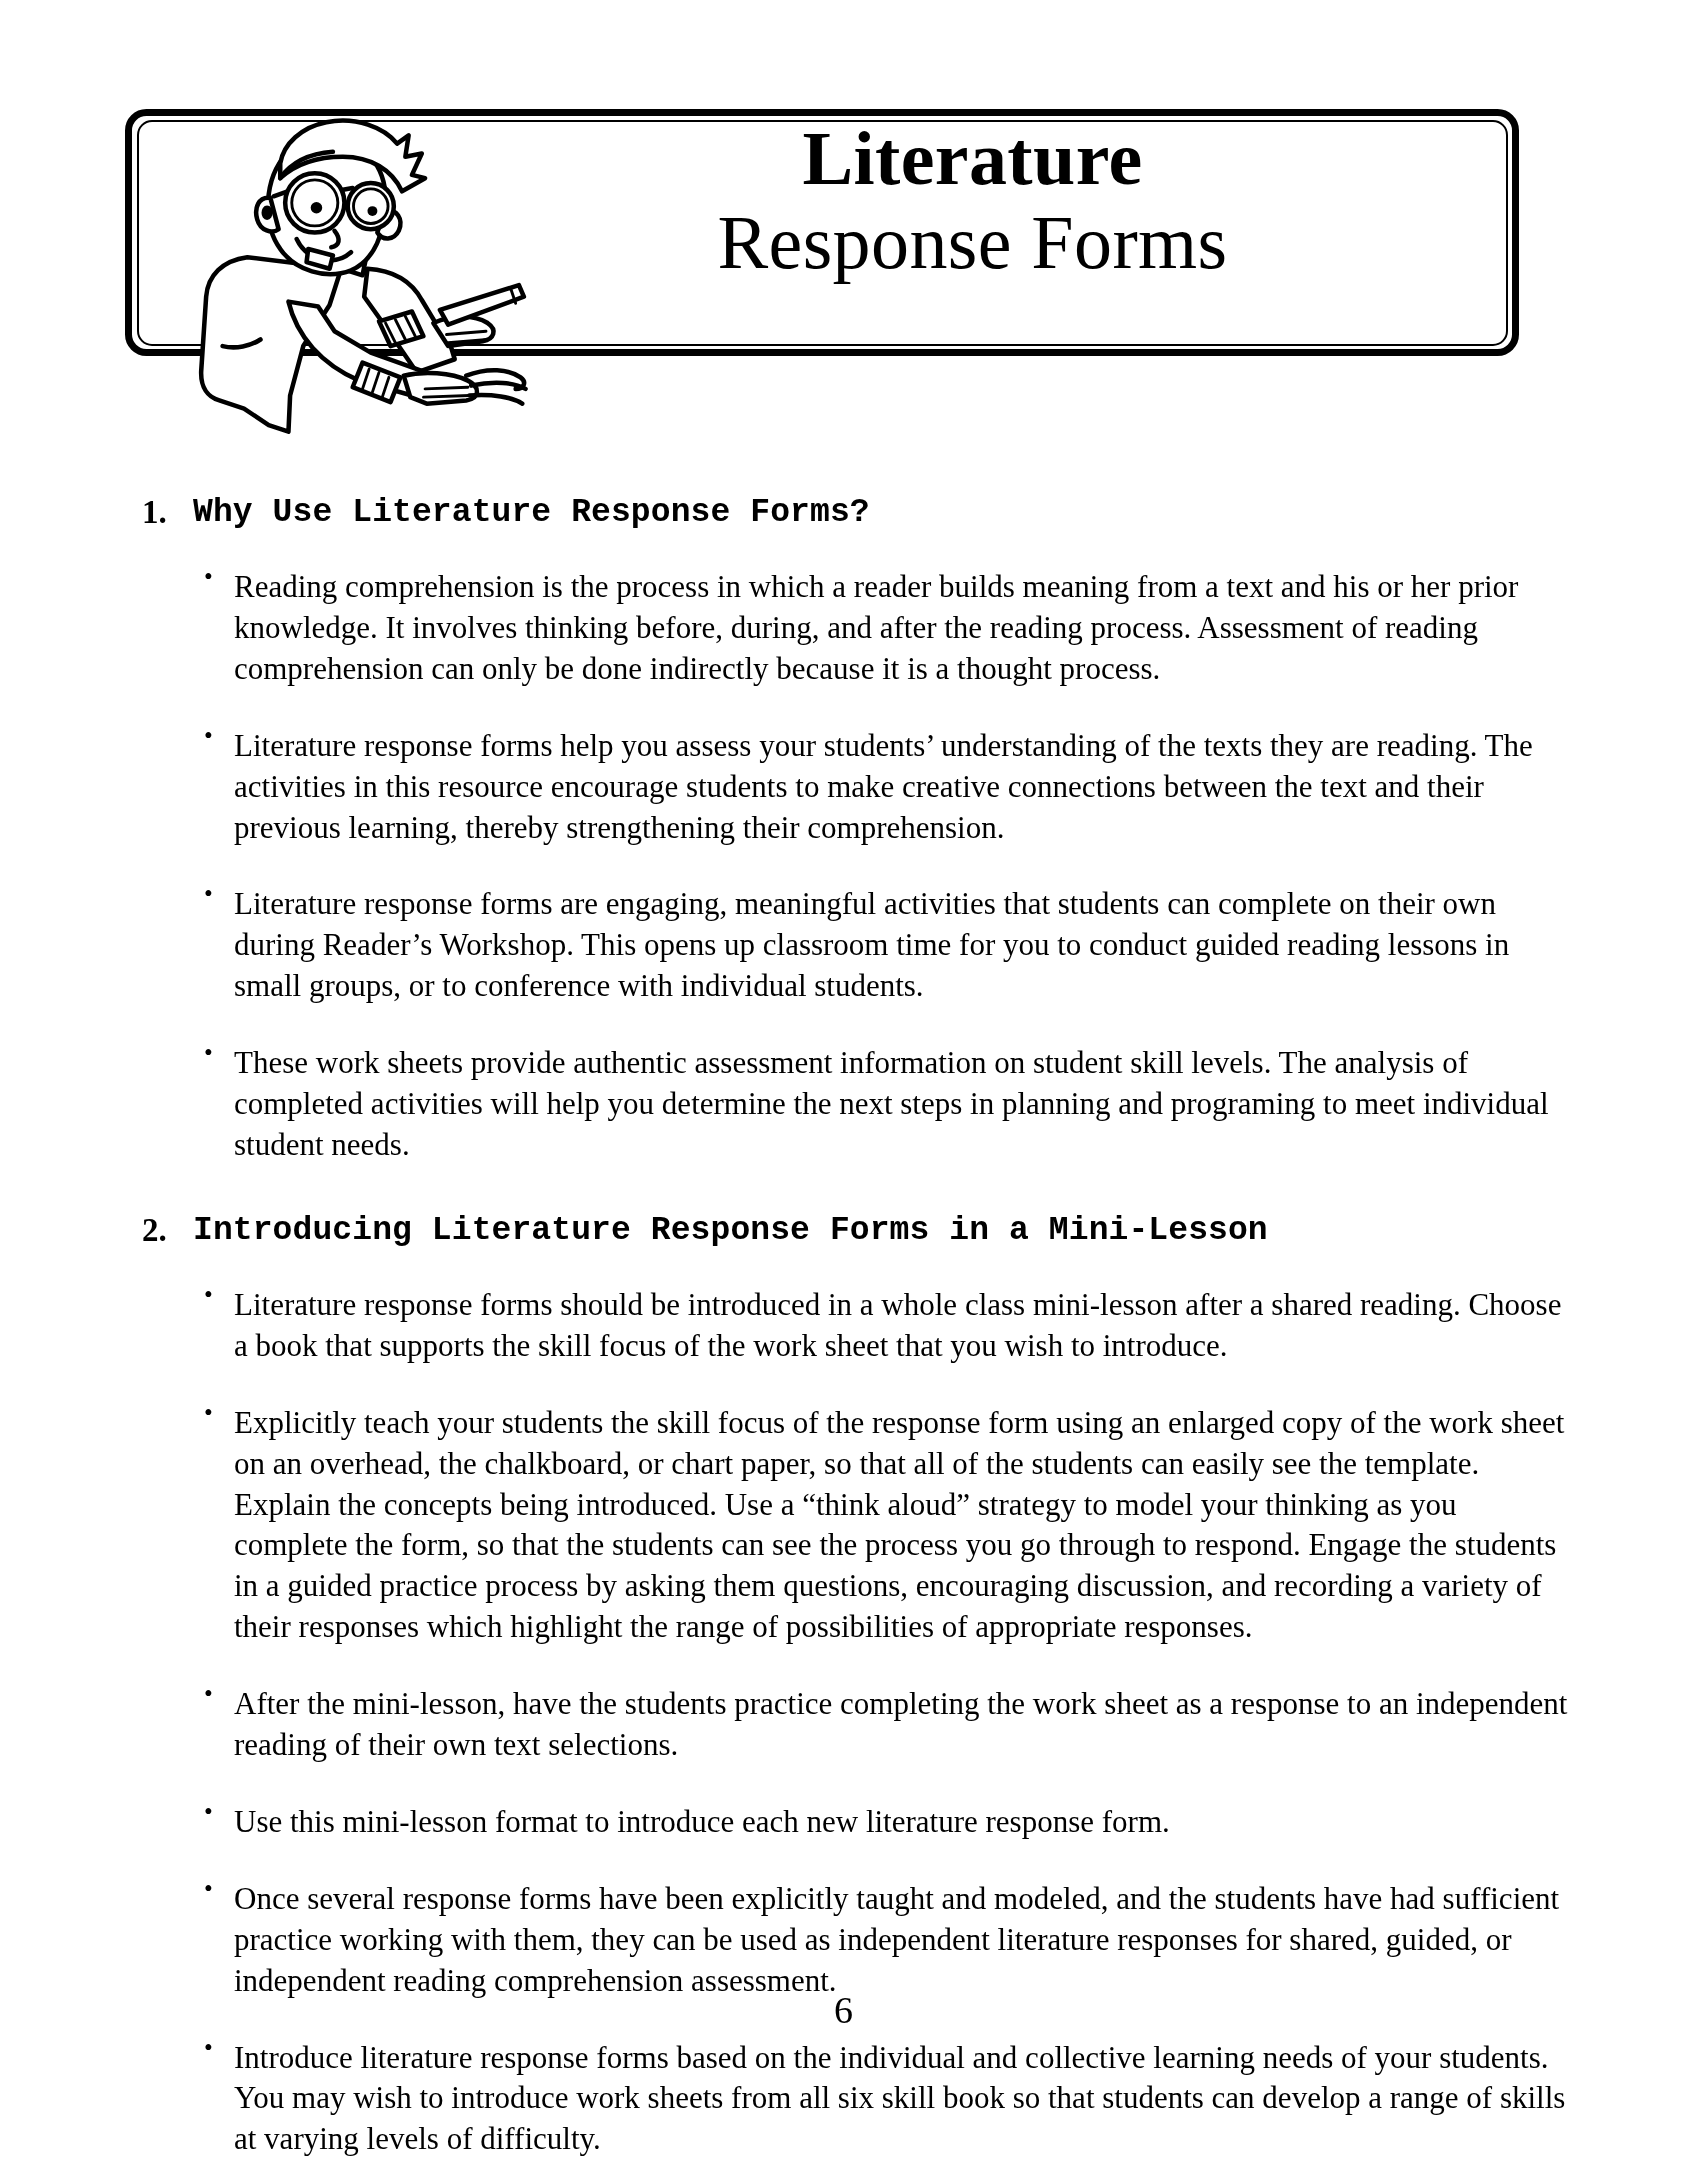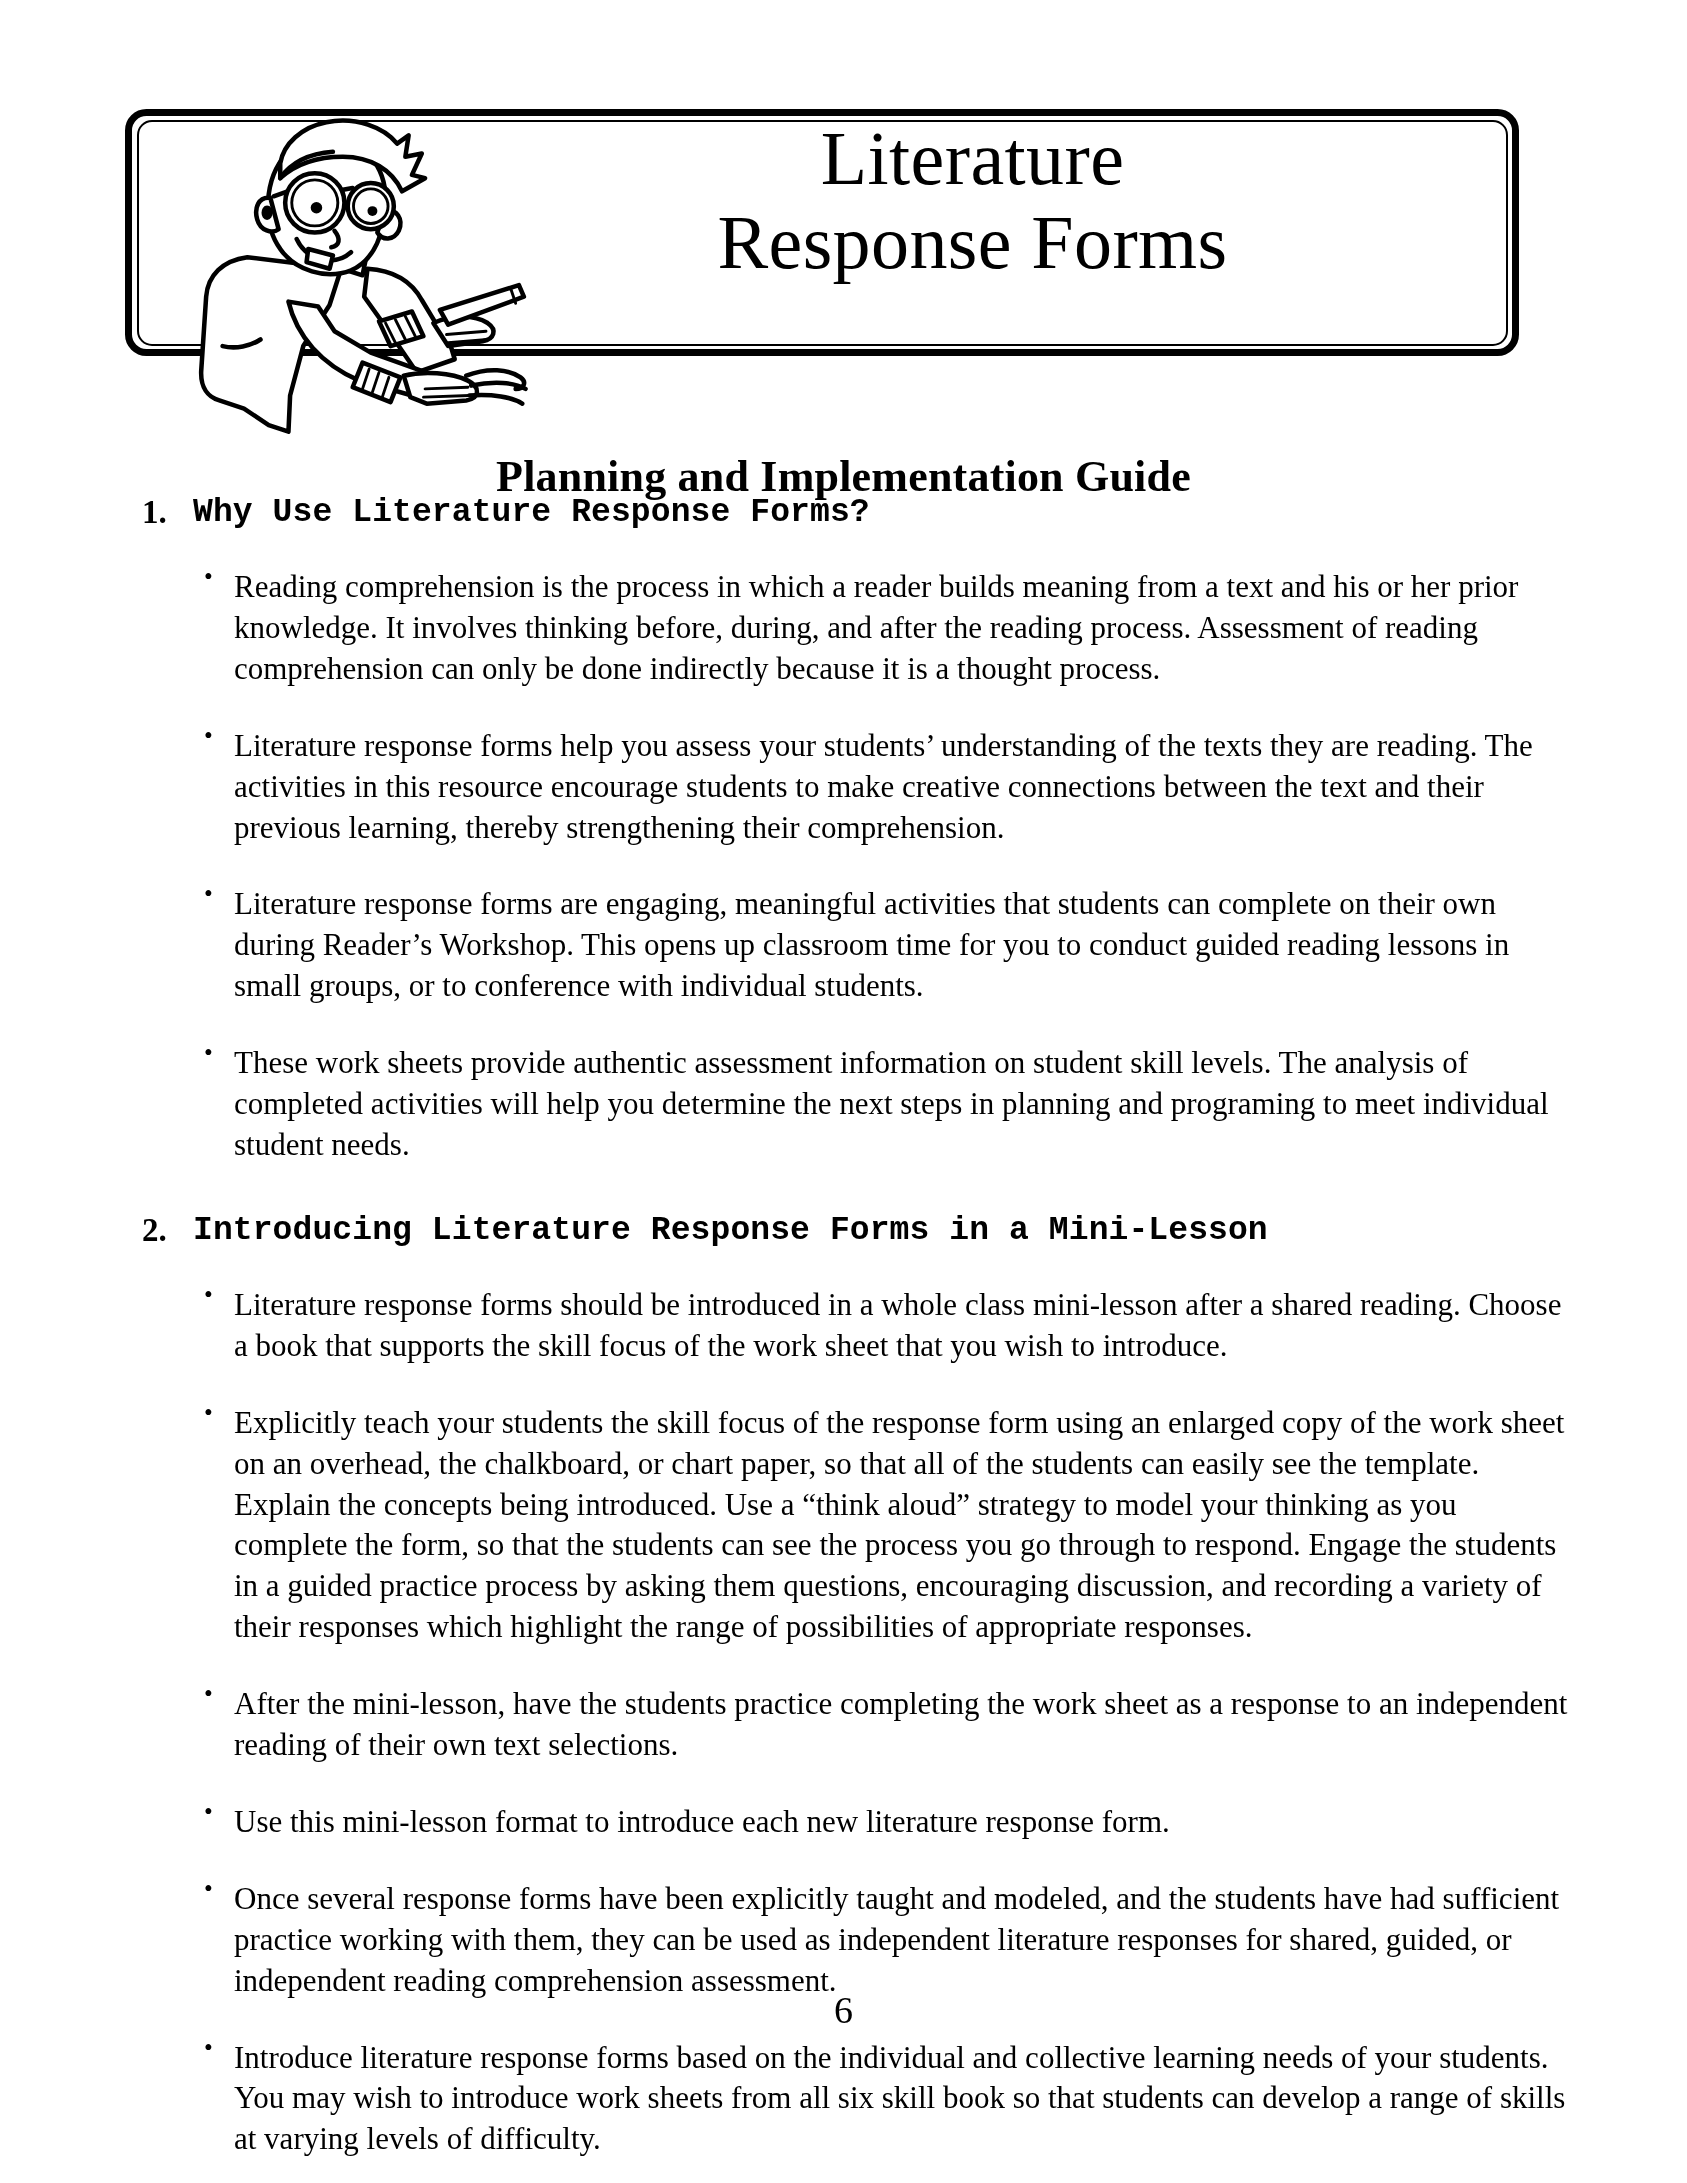--- a/index.html
+++ b/index.html
@@ -61,20 +61,21 @@
     width: 1055px;
     text-align: center;
     line-height: 1.02;
     pointer-events: none;
   }
   .banner-title .line1 {
     display: block;
     font-size: 76px;
     letter-spacing: 0.4px;
     font-family: "Liberation Serif", "DejaVu Serif", serif;
+    font-weight: bold;
   }
   .banner-title .line2 {
     display: block;
     font-size: 76px;
     letter-spacing: 0.4px;
     margin-top: 6.6px;
     font-family: Liberation Serif, serif;
   }
 
   .mascot {
@@ -275,21 +276,20 @@
 
         <path d="M366 336 C 392 326 418 328 432 338 C 440 344 436 352 426 352" fill="none"></path>
         <path d="M372 348 C 400 342 424 344 438 352" fill="none"></path>
         <path d="M370 360 C 398 358 422 362 434 370" fill="none"></path>
 
         <path d="M70 300 C 86 304 104 300 116 292" fill="none"></path>
       </g>
     </svg>
   </div>
 
-  <h1 class="guide-title">Planning and Implementation Guide</h1>
 
   <div class="content">
 
     <div class="section">
       <div class="section-head">
         <span class="num">1.</span>
         <span class="htext">Why Use Literature Response Forms?</span>
       </div>
       <ul class="bullets">
         <li>

